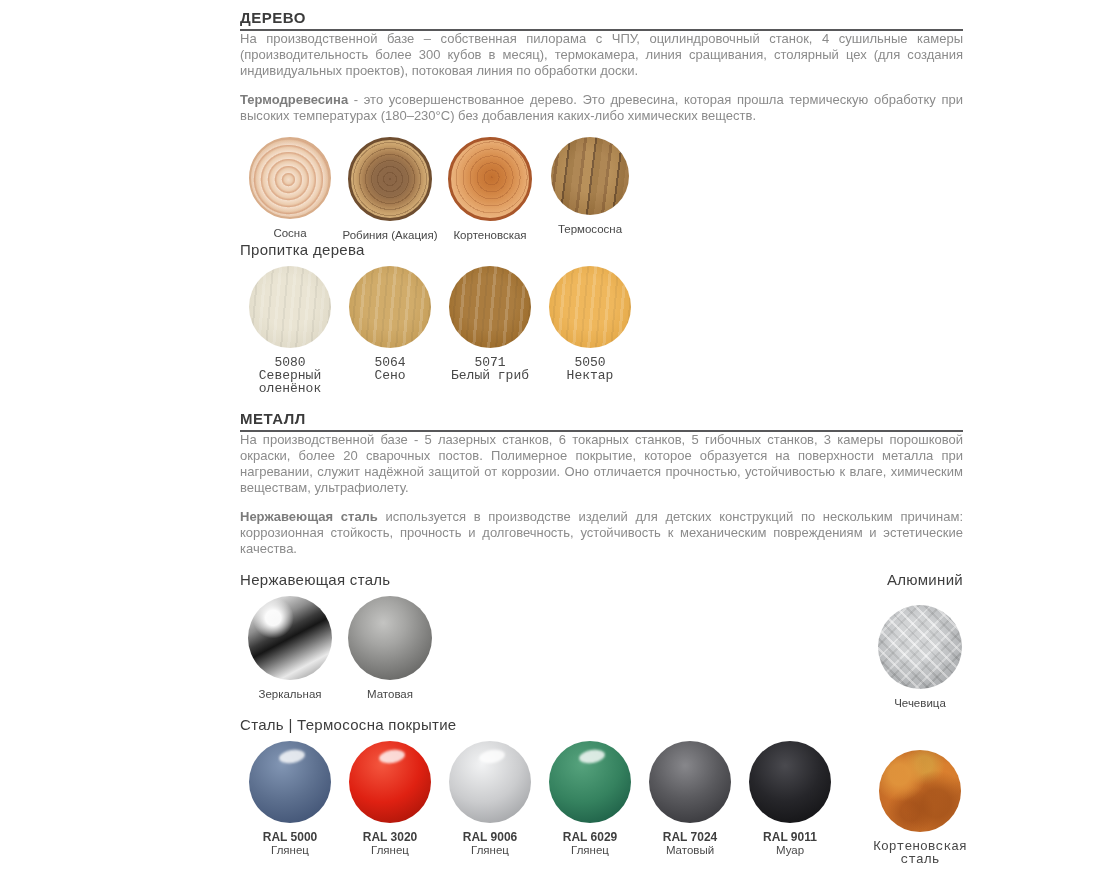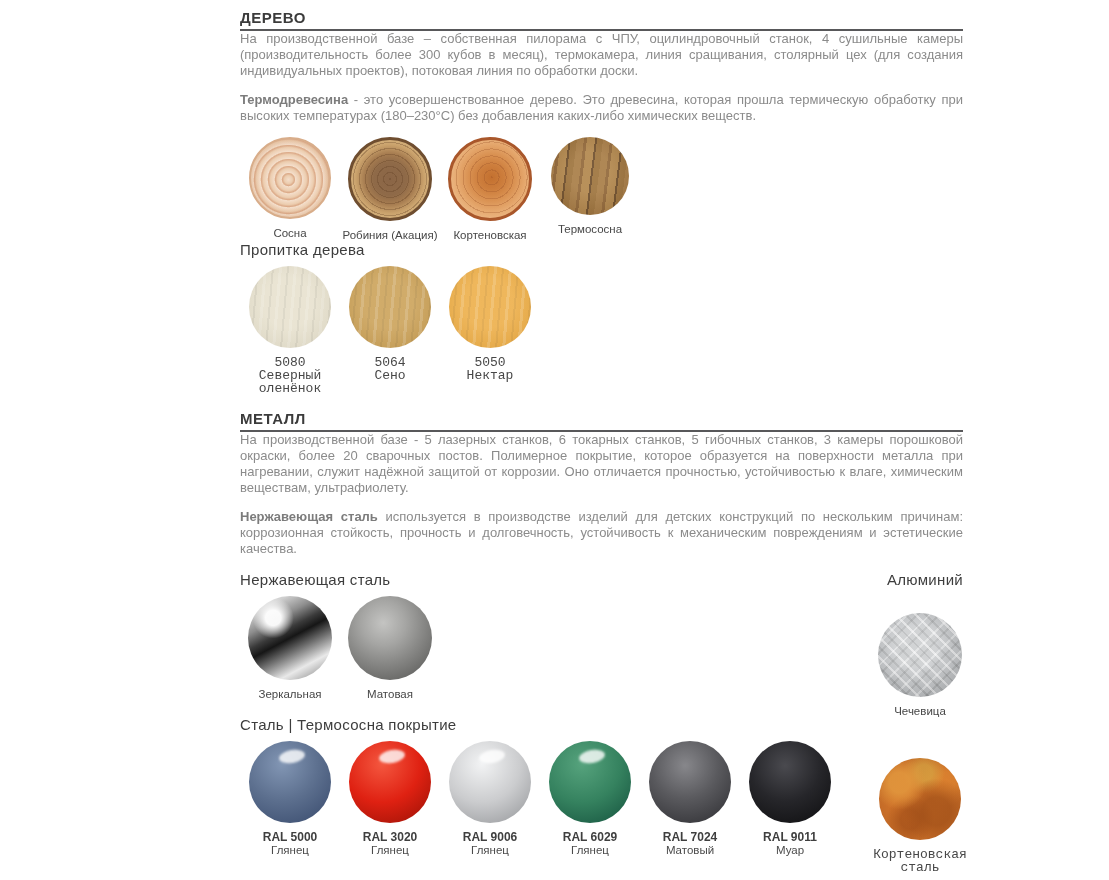--- a/index.html
+++ b/index.html
@@ -14,21 +14,21 @@
     color:#3b3b3b;letter-spacing:.5px;}
   .rule{height:2px;background:#58585a;margin-top:4px;}
   .para{margin-top:0;font-size:13px;line-height:16px;color:#8b8b8b;text-align:justify;}
   .para .lead{font-weight:bold;color:#7c7c7c;}
 
   .subhead{font-size:15px;line-height:17px;color:#3d3d3d;letter-spacing:.3px;}
   .subhead-row{display:flex;justify-content:space-between;}
 
   .swatch-row{display:flex;position:relative;}
   .cell{width:100px;display:flex;flex-direction:column;align-items:center;}
-  .cell-right{position:absolute;right:-7px;top:17px;justify-content:center;}
+  .cell-right{position:absolute;right:-7px;top:9px;justify-content:center;}
   .cap{margin-top:8px;font-size:11.5px;line-height:12px;color:#474747;
     text-align:center;white-space:nowrap;}
   .cap2{margin-top:8px;font-size:13px;line-height:13px;color:#474747;
     text-align:center;width:94px;font-family:Liberation Mono, monospace;}
   .cap2 .code{display:block;}
   .ral-code{margin-top:8px;font-size:12px;line-height:13px;font-weight:bold;color:#3f3f3f;text-align:center;}
   .ral-fin{font-size:11.5px;line-height:13px;color:#4a4a4a;text-align:center;}
 
   .circle{border-radius:50%;position:relative;flex-shrink:0;}
   .c78{width:78px;height:78px;}
@@ -142,20 +142,24 @@
   <div class="swatch-row" style="margin-top:8px;">
     <div class="cell">
       <div class="circle c82 imp-tex" style="background-color: rgb(230, 224, 204);"></div>
       <div class="cap2"><span class="code">5080</span><span>Северный оленёнок</span></div>
     </div>
     <div class="cell">
       <div class="circle c82 imp-tex" style="background-color: rgb(201, 158, 82);"></div>
       <div class="cap2"><span class="code">5064</span><span>Сено</span></div>
     </div>
     <div class="cell">
+      <div class="circle c82 imp-tex" style="background-color: rgb(156, 103, 32);"></div>
+      <div class="cap2"><span class="code">5071</span><span>Белый гриб</span></div>
+    </div>
+    <div class="cell">
       <div class="circle c82 imp-tex" style="background-color: rgb(236, 171, 65);"></div>
       <div class="cap2"><span class="code">5050</span><span>Нектар</span></div>
     </div>
   </div>
 
   <div class="sec-title" style="margin-top:16px;">МЕТАЛЛ</div>
   <div class="rule"></div>
 
   <p class="para">На производственной базе - 5 лазерных станков, 6 токарных станков, 5 гибочных станков, 3 камеры порошковой окраски, более 20 сварочных постов. Полимерное покрытие, которое образуется на поверхности металла при нагревании, служит надёжной защитой от коррозии. Оно отличается прочностью, устойчивостью к влаге, химическим веществам, ультрафиолету.</p>
   <p class="para" style="margin-top:0;"><span class="lead">Нержавеющая сталь</span><span> используется в производстве изделий для детских конструкций по нескольким причинам: коррозионная стойкость, прочность и долговечность, устойчивость к механическим повреждениям и эстетические качества.</span></p>

